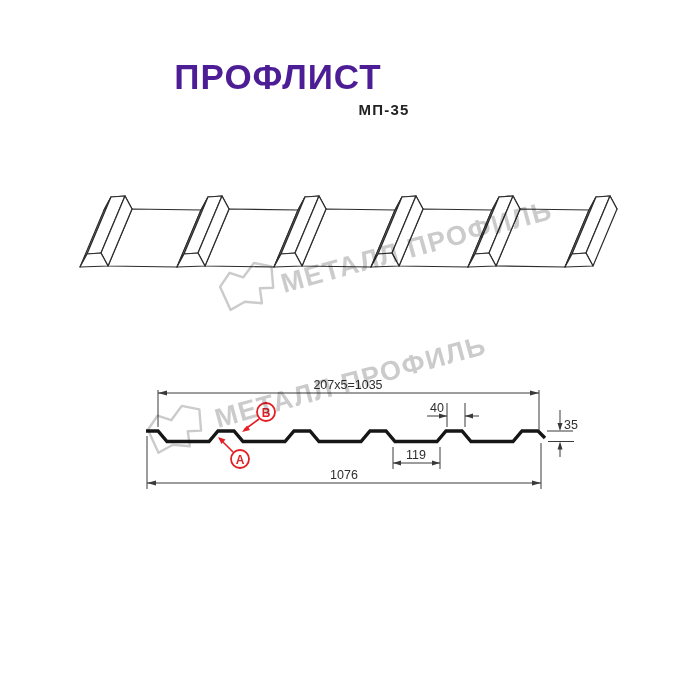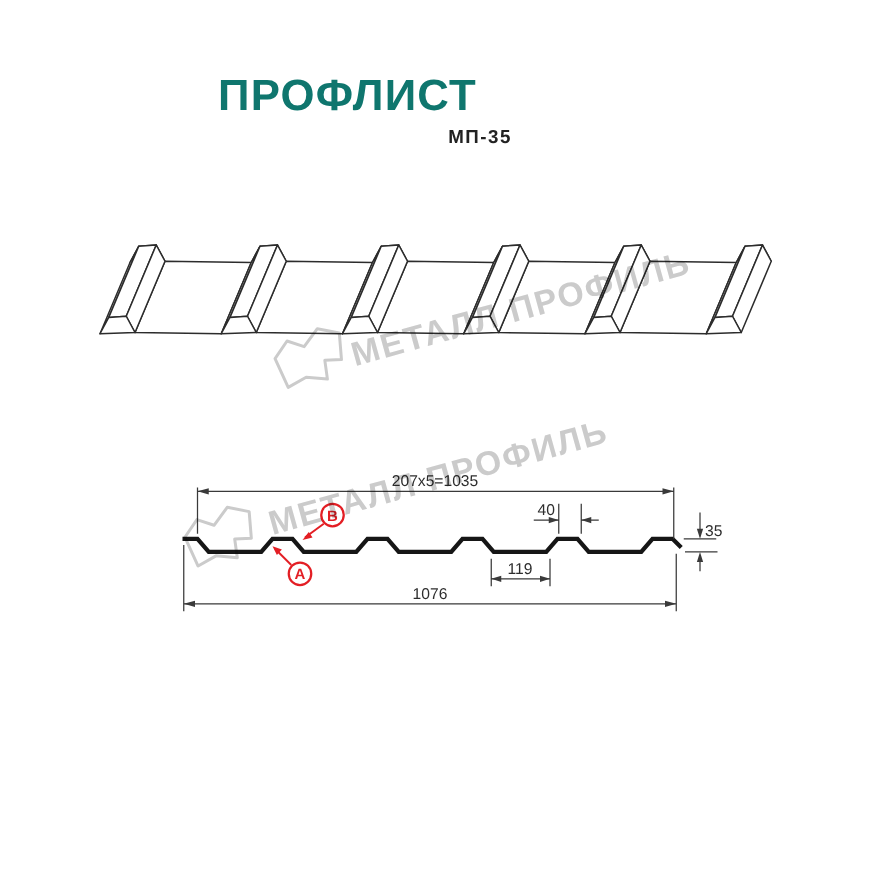--- a/index.html
+++ b/index.html
@@ -1,20 +1,20 @@
 <!DOCTYPE html>
 <html><head>
 <meta charset="utf-8">
 <style>
   html,body{margin:0;padding:0;}
   body{width:700px;height:700px;background:#ffffff;position:relative;overflow:hidden;
        font-family:"Liberation Sans", sans-serif;}
   .page{position:absolute;inset:0;width:700px;height:700px;}
   .title{position:absolute;top:57px;left:0;width:556px;text-align:center;
-         font-size:35px;font-weight:bold;letter-spacing:1px;color:#0f766e;}
+         font-size:35px;font-weight:bold;letter-spacing:1px;color:#4c1d95;}
   .subtitle{position:absolute;top:101px;left:0;width:700px;text-align:center;
          font-size:15px;font-weight:bold;letter-spacing:1.2px;color:#222;margin-left:34px;}
   .footer{position:absolute;top:614px;left:0;width:700px;text-align:center;
          font-size:16px;font-weight:bold;letter-spacing:0.6px;color:#1f1f1f;}
   svg{position:absolute;left:0;top:0;}
   .face{fill:#ffffff;stroke:#2c2c2c;stroke-width:1.2;stroke-linejoin:round;}
   .dim{stroke:#3a3a3a;stroke-width:1;fill:none;}
   .dimtxt{font-size:12.5px;fill:#2e2e2e;}
   .arr{fill:#3a3a3a;stroke:none;}
   .wm{mix-blend-mode:multiply;}

